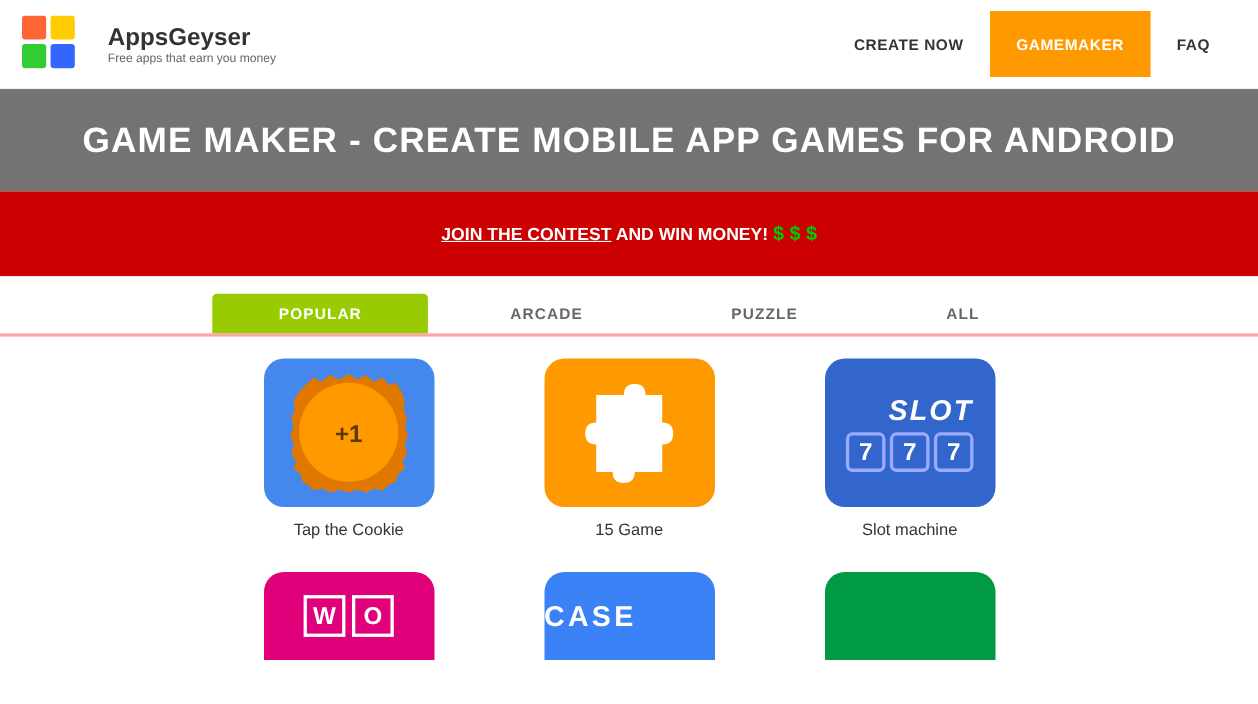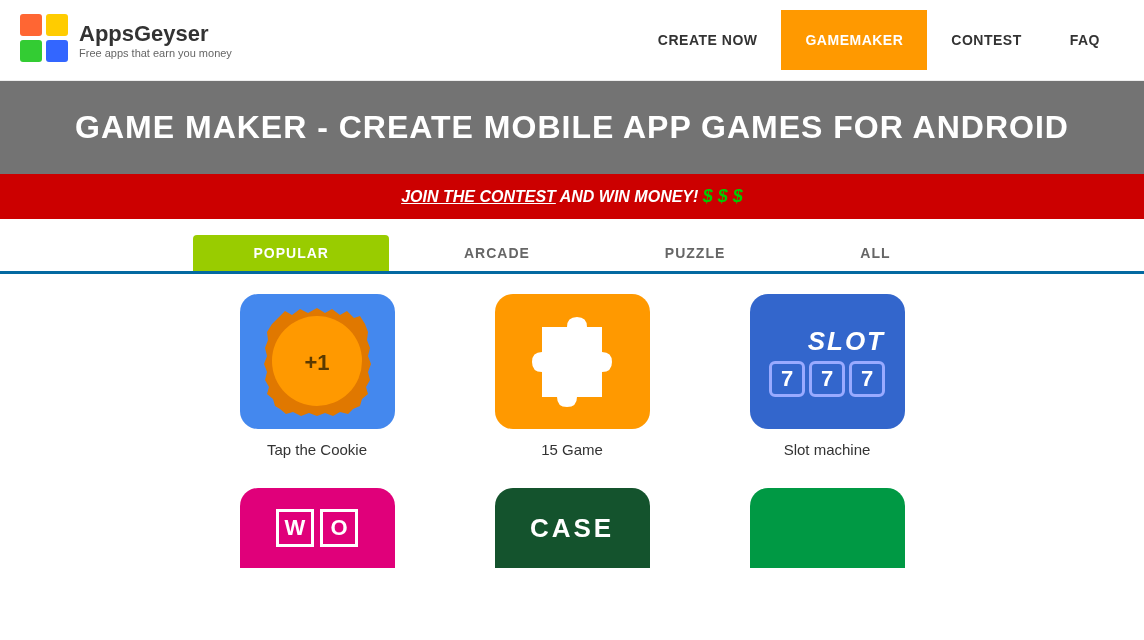--- a/index.html
+++ b/index.html
@@ -10,21 +10,21 @@
       display: flex;
       align-items: center;
       justify-content: space-between;
       padding: 10px 20px;
       background: #fff;
       border-bottom: 1px solid #eee;
     }
     .logo-area {
       display: flex;
       align-items: center;
-      gap: 7px;
+      gap: 26px;
     }
     .logo-icon {
       width: 52px;
       height: 52px;
     }
     .logo-text h1 {
       font-size: 22px;
       font-weight: bold;
       color: #333;
     }
@@ -64,42 +64,41 @@
       font-size: 32px;
       font-weight: 900;
       letter-spacing: 1px;
       text-transform: uppercase;
     }
 
     
     .contest-bar {
       background: #cc0000;
       text-align: center;
-      padding: 12px 20px;
+      padding: 28px 20px;
       font-size: 16px;
       font-weight: bold;
       color: #fff;
-      font-style: italic;
     }
     .contest-bar a {
       color: #fff;
       text-decoration: underline;
       font-weight: bold;
     }
     .money-green {
       color: #00cc00;
       font-size: 18px;
     }
 
     
     .tabs {
       display: flex;
       justify-content: center;
       align-items: center;
-      border-bottom: 3px solid #0369a1;
+      border-bottom: 3px solid #fca5a5;
       margin-top: 16px;
       gap: 15px;
     }
     .tab {
       padding: 10px 60px;
       font-size: 14px;
       font-weight: bold;
       color: #666;
       cursor: pointer;
       letter-spacing: 1px;
@@ -209,21 +208,20 @@
       <rect x="26" y="26" width="22" height="22" rx="3" fill="#3366FF"></rect>
     </svg>
     <div class="logo-text">
       <h1>AppsGeyser</h1>
       <p>Free apps that earn you money</p>
     </div>
   </div>
   <nav class="nav">
     <div class="nav-item">CREATE NOW</div>
     <div class="nav-item active">GAMEMAKER</div>
-    <div class="nav-item">CONTEST</div>
     <div class="nav-item">FAQ</div>
   </nav>
 </header>
 
 <div class="banner">
   <h2>GAME MAKER - CREATE MOBILE APP GAMES FOR ANDROID</h2>
 </div>
 
 <div class="contest-bar">
   <a href="#">JOIN THE CONTEST</a><span> AND WIN MONEY! </span><span class="money-green">$ $ $</span>
@@ -284,21 +282,21 @@
     <div class="game-card">
       <div style="background:#e0007a; width:155px; height:80px; border-radius:18px 18px 0 0; display:flex; align-items:center; justify-content:center;">
         <div style="display:flex; gap:6px;">
           <div style="border:3px solid #fff; width:38px; height:38px; display:flex; align-items:center; justify-content:center; color:#fff; font-size:22px; font-weight:900;">W</div>
           <div style="border:3px solid #fff; width:38px; height:38px; display:flex; align-items:center; justify-content:center; color:#fff; font-size:22px; font-weight:900;">O</div>
         </div>
       </div>
     </div>
 
     <div class="game-card">
-      <div style="background:#14532d; width:155px; height:80px; border-radius:18px 18px 0 0; display:flex; align-items:center; justify-content:center;">
+      <div style="background:#3b82f6; width:155px; height:80px; border-radius:18px 18px 0 0; display:flex; align-items:center; justify-content:flex-start;">
         <span style="color:#fff; font-size:26px; font-weight:900; letter-spacing:3px;">CASE</span>
       </div>
     </div>
 
     <div class="game-card">
       <div style="background:#009944; width:155px; height:80px; border-radius:18px 18px 0 0;">
       </div>
     </div>
 
   </div>

